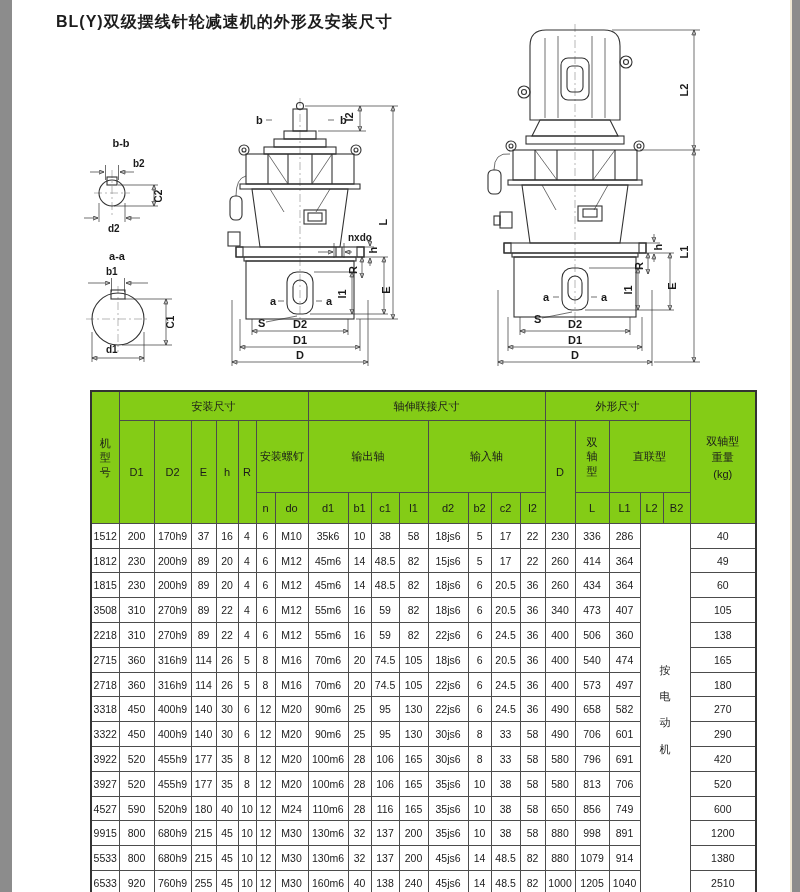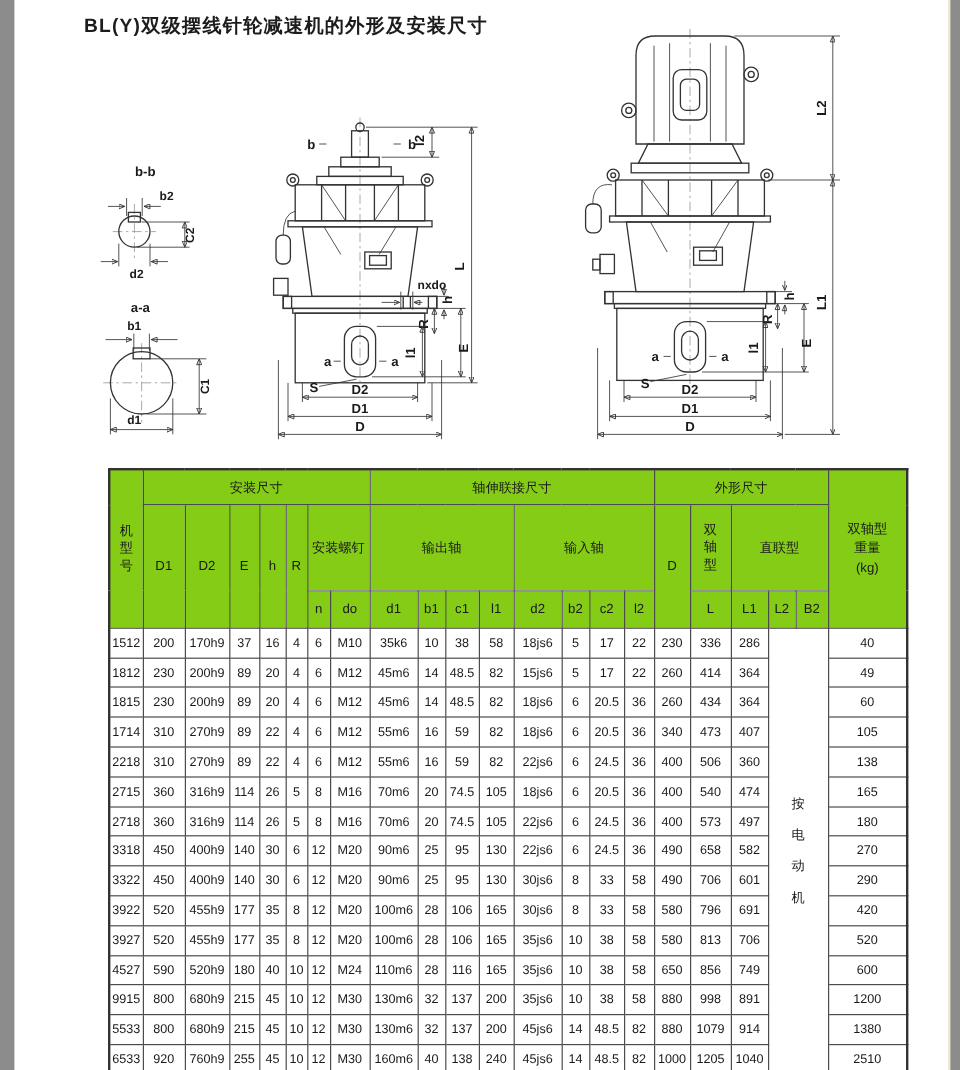--- a/index.html
+++ b/index.html
@@ -1,21 +1,21 @@
 <!DOCTYPE html>
 <html><head>
 <meta charset="utf-8">
 <style>
   html,body{margin:0;padding:0;background:#ffffff;}
   .page{position:relative;width:800px;height:892px;background:#ffffff;overflow:hidden;
         font-family:"Liberation Sans", sans-serif;color:#1a1a1a;}
   .edge{position:absolute;top:0;height:892px;background:#8c8c8c;}
   .edge-left{left:0;width:12px;}
   .edge-right{right:0;width:8px;border-left:2px solid #efe8d4;}
-  .title{position:absolute;left:70px;top:12px;font-size:16px;font-weight:bold;
+  .title{position:absolute;left:56px;top:12px;font-size:16px;font-weight:bold;
          letter-spacing:1px;color:#1c1c1c;}
   .drawing{position:absolute;left:0;top:0;}
   svg line, svg rect, svg polygon, svg circle, svg path, svg polyline{stroke:#333;fill:none;stroke-width:1.1;}
   svg .thin{stroke-width:0.7;}
   svg .dim{stroke-width:0.7;}
   svg .cl{stroke:#888;stroke-width:0.6;stroke-dasharray:8 3 2 3;}
   svg text{fill:#1a1a1a;stroke:none;font-family:"Liberation Sans",sans-serif;
            font-size:11px;font-weight:bold;}
   svg text.sm{font-size:10px;}
   
@@ -460,21 +460,21 @@
             <td>18js6</td>
             <td>6</td>
             <td>20.5</td>
             <td>36</td>
             <td>260</td>
             <td>434</td>
             <td>364</td>
             <td>60</td>
           </tr>
           <tr>
-            <td>1714</td>
+            <td>3508</td>
             <td>310</td>
             <td>270h9</td>
             <td>89</td>
             <td>22</td>
             <td>4</td>
             <td>6</td>
             <td>M12</td>
             <td>55m6</td>
             <td>16</td>
             <td>59</td>

